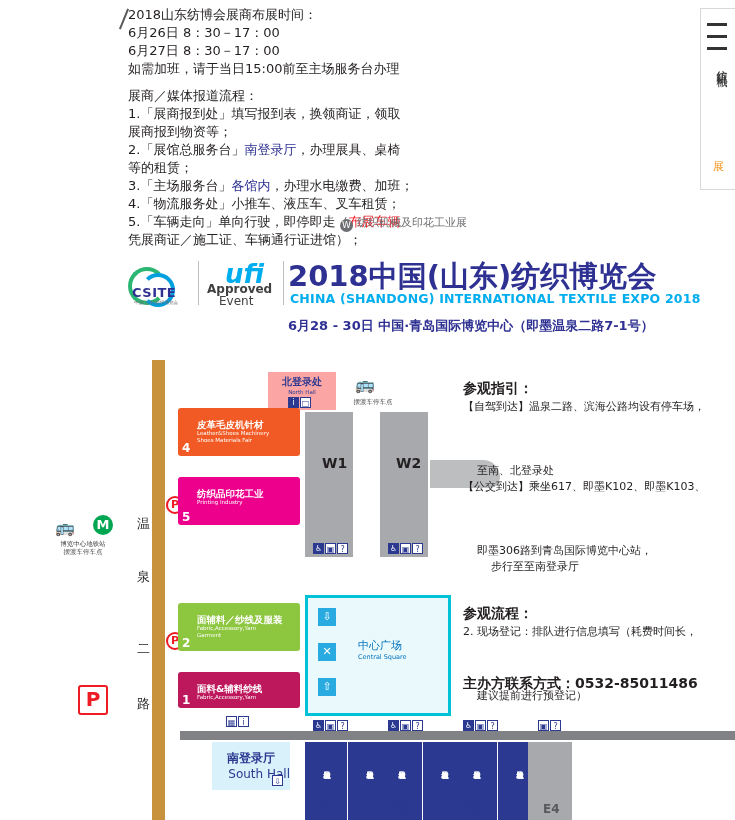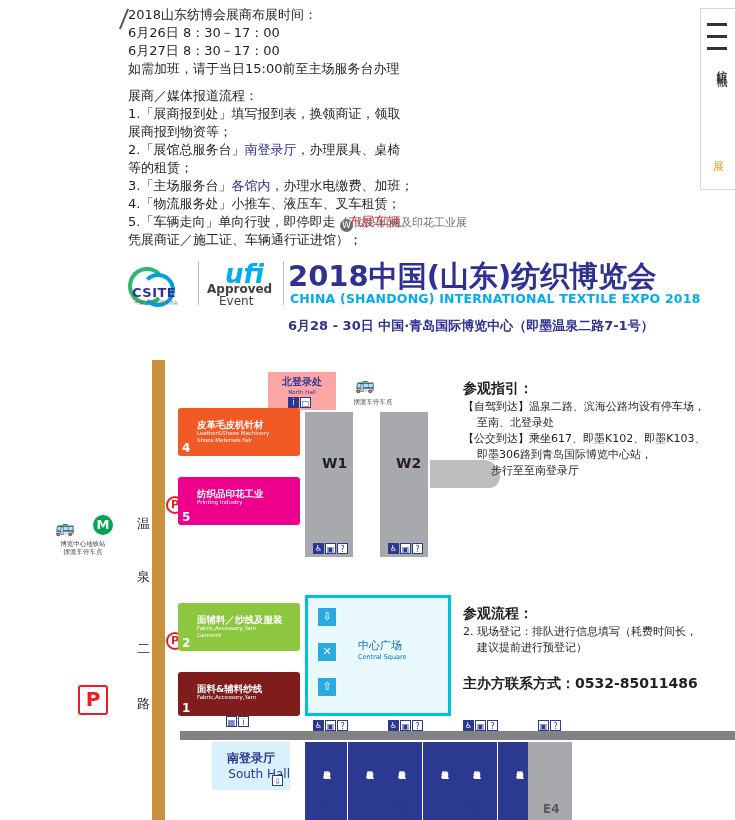--- a/index.html
+++ b/index.html
@@ -89,21 +89,21 @@
 
   .busicon{position:absolute;color:#414042;font-size:16px;}
   .bustxt{position:absolute;font-size:6.5px;color:#414042;text-align:center;line-height:8px;}
 
   
   #guide{position:absolute;left:463px;top:30px;width:270px;font-size:11px;line-height:16px;}
   #guide .h{font-size:14px;font-weight:bold;margin-bottom:3px;}
   #flow{position:absolute;left:463px;top:255px;width:270px;font-size:11px;line-height:16px;}
   #flow .h{font-size:14px;font-weight:bold;margin-bottom:3px;}
   #contact{position:absolute;left:463px;top:325px;font-size:14px;font-weight:bold;}
-  .ind{display:block;padding-left:14px;}
+  .ind{display:block;padding-left:14px;margin-top:48px;}
   .ind2{display:block;padding-left:28px;}
 
   .greencircle{position:absolute;left:93px;top:165px;width:20px;height:20px;border-radius:50%;background:#00a651;color:#fff;font-size:13px;line-height:20px;text-align:center;font-weight:bold;}
 </style>
 </head>
 <body>
 
 <div class="slash"></div>
 
 <div class="abs" id="notice">
@@ -195,21 +195,21 @@
     <span class="cn">纺织品印花工业</span>
     <span class="en" style="white-space:pre-line;">Printing Industry</span>
     <span class="n">5</span>
   </div>
   <div class="fairbox" style="left:178px;top:253px;width:122px;height:48px;background:#8dc63f;">
     <span class="cn">面辅料／纱线及服装</span>
     <span class="en" style="white-space:pre-line;">Fabric,Accessory,Yarn
 Garment</span>
     <span class="n">2</span>
   </div>
-  <div class="fairbox" style="left:178px;top:322px;width:122px;height:44px;background:#7f1d1d;">
+  <div class="fairbox" style="left:178px;top:322px;width:122px;height:36px;background:#be185d;">
     <span class="cn">面料&amp;辅料纱线</span>
     <span class="en" style="white-space:pre-line;">Fabric,Accessory,Yarn</span>
     <span class="n">1</span>
   </div>
 
   <div class="greyblk" style="left:305px;top:62px;width:48px;height:145px;"></div>
   <div class="greyblk" style="left:380px;top:62px;width:48px;height:145px;"></div>
   <div class="abs" style="left:322px;top:105px;font-size:14px;font-weight:bold;color:#231f20;">W1</div>
   <div class="abs" style="left:396px;top:105px;font-size:14px;font-weight:bold;color:#231f20;">W2</div>
   <div class="iconrow" style="left:313px;top:193px;">

